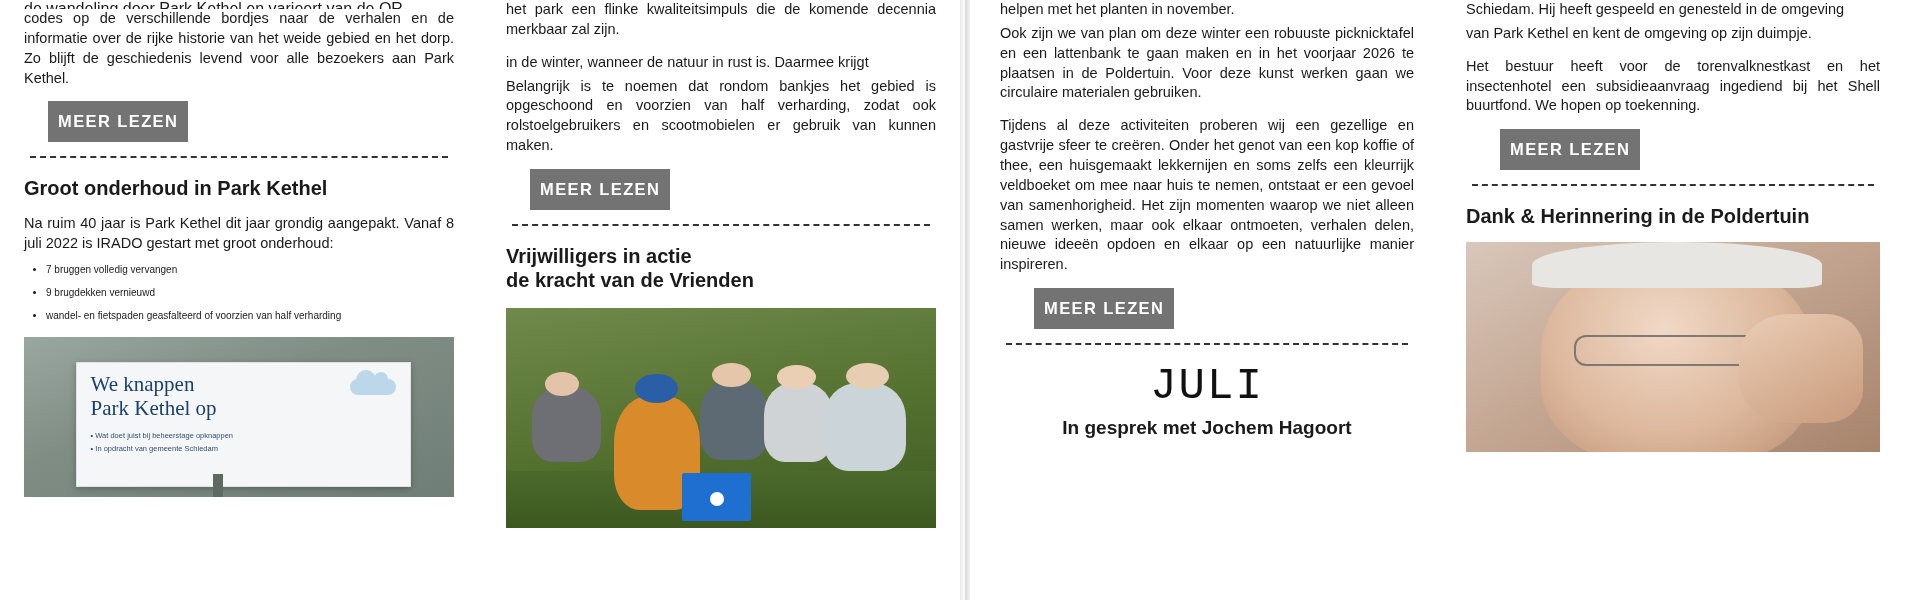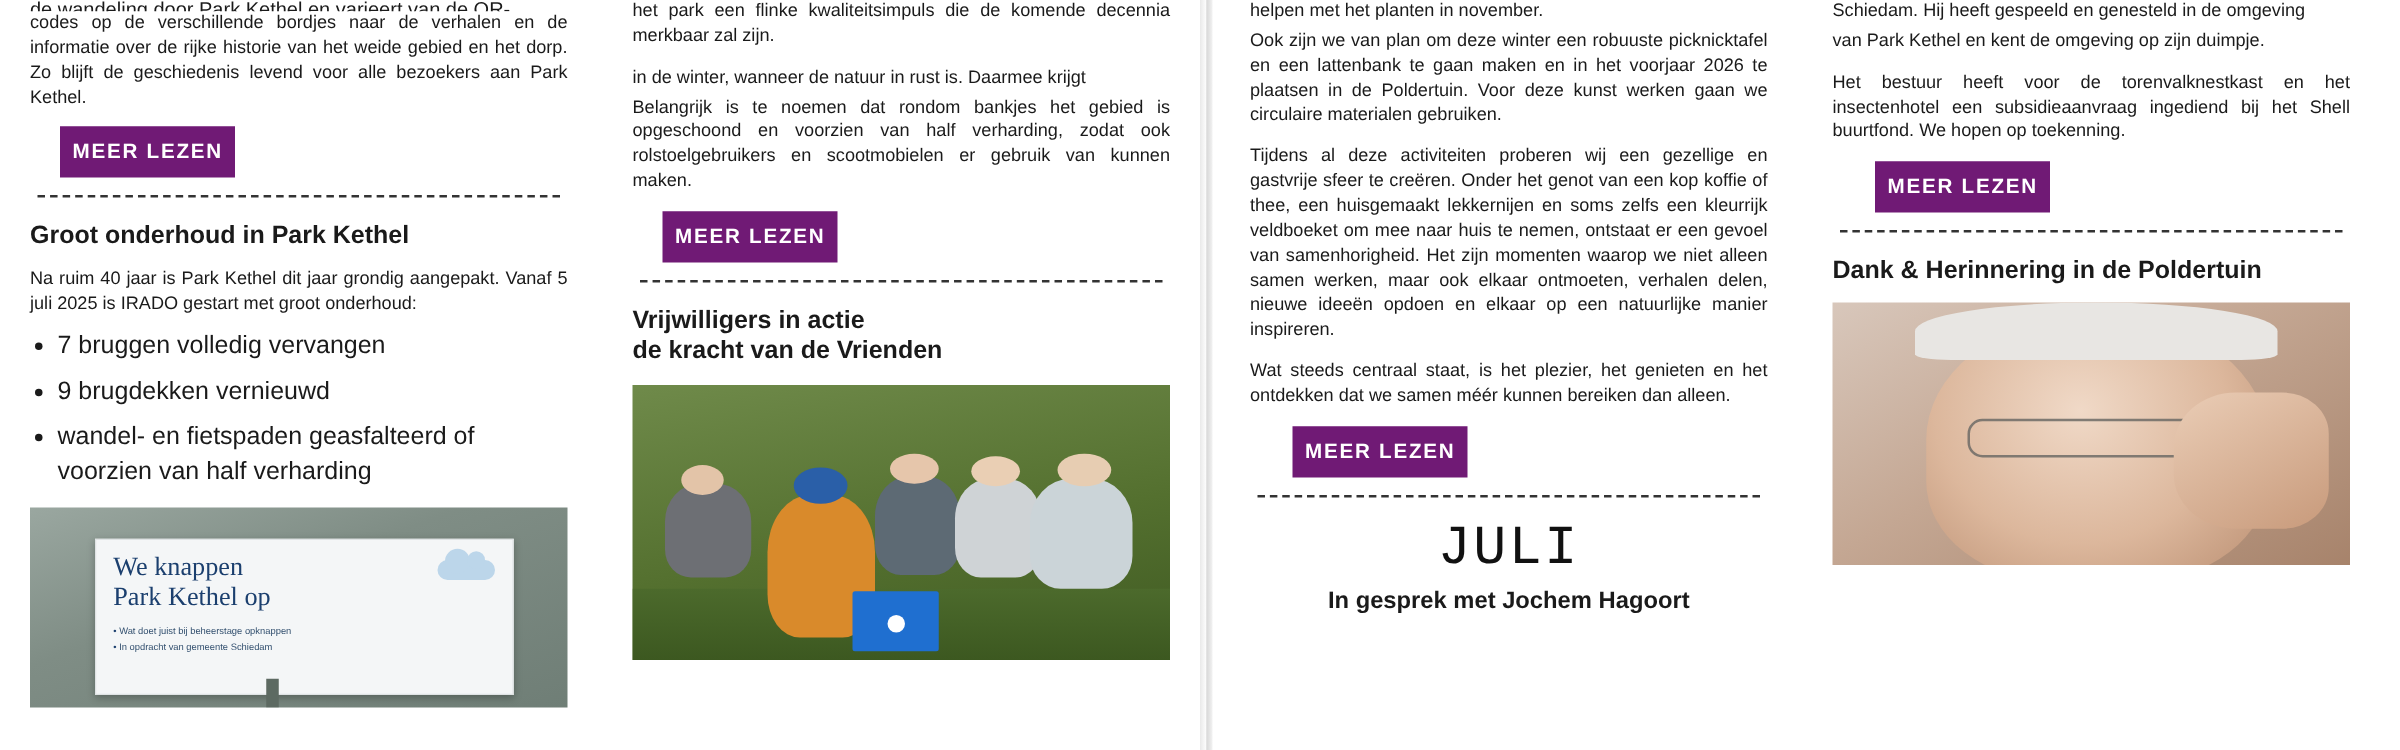--- a/index.html
+++ b/index.html
@@ -68,21 +68,21 @@
     font-size: 20px;
     font-weight: bold;
     text-align: left;
     margin: 18px 0 14px 0;
     line-height: 1.2;
   }
   h2.heading.two-line { margin-bottom: 16px; }
 
   .btn {
     display: block;
-    background: #701a75;
+    background: #737373;
     color: #ffffff;
     font-weight: bold;
     font-size: 16.5px;
     letter-spacing: 1.4px;
     text-align: center;
     padding: 11px 10px 11px 10px;
     margin: 6px 24px 14px 24px;
     border: none;
     cursor: pointer;
     font-family: "Liberation Sans", sans-serif;
@@ -93,21 +93,21 @@
     height: 0;
     border: none;
     border-top: 2.5px dashed #333333;
     margin: 6px 6px 16px 6px;
   }
   .dashed.thin { border-top-width: 2px; }
 
   ul.bullets {
     margin: 6px 0 14px 0;
     padding-left: 22px;
-    font-size: 20px;
+    font-size: 10px;
     line-height: 1.38;
   }
   ul.bullets li { margin-bottom: 9px; }
 
   .photo {
     position: relative;
     width: 100%;
     overflow: hidden;
     background: #8aa35f;
   }
@@ -269,21 +269,21 @@
 
       <div class="col c1">
         <div class="cut-first">
           <span>de wandeling door Park Kethel en varieert van de QR-</span>
         </div>
         <p class="body">codes op de verschillende bordjes  naar de verhalen en de informatie over de rijke historie van het weide gebied en het dorp.
 Zo blijft de geschiedenis levend voor alle bezoekers aan Park Kethel.</p>
         <button class="btn">MEER LEZEN</button>
         <hr class="dashed">
         <h2 class="heading">Groot onderhoud in Park Kethel</h2>
-        <p class="body tight">Na ruim 40 jaar is Park Kethel dit jaar grondig aangepakt. Vanaf 5 juli 2025 is IRADO gestart met groot onderhoud:</p>
+        <p class="body tight">Na ruim 40 jaar is Park Kethel dit jaar grondig aangepakt. Vanaf 8 juli 2022 is IRADO gestart met groot onderhoud:</p>
         <ul class="bullets">
           <li>7 bruggen volledig vervangen</li>
           <li>9 brugdekken vernieuwd</li>
           <li>wandel- en fietspaden geasfalteerd of voorzien van half verharding</li>
         </ul>
         <div class="photo sign">
           <div class="sign-board">
             <div class="cloud"></div>
             <div class="sign-title">We knappen<br>Park Kethel op</div>
             <div class="sign-sub">
@@ -328,21 +328,20 @@
     <div class="gutter"></div>
 
     <div class="page-half right">
 
       <div class="col c3">
         <p class="body" style="margin-bottom:4px">
           <span>helpen met het planten in november.</span>
         </p>
         <p class="body">Ook zijn we van plan om deze winter een robuuste picknicktafel en een lattenbank te gaan maken en in het voorjaar 2026 te plaatsen in de Poldertuin. Voor deze kunst werken gaan we circulaire materialen gebruiken.</p>
         <p class="body">Tijdens al deze activiteiten proberen wij een gezellige en gastvrije sfeer te creëren. Onder het genot van een kop koffie of thee, een huisgemaakt lekkernijen en soms zelfs een kleurrijk veldboeket om mee naar huis te nemen, ontstaat er een gevoel van samenhorigheid. Het zijn momenten waarop we niet alleen samen werken, maar ook elkaar ontmoeten, verhalen delen, nieuwe ideeën opdoen en elkaar op een natuurlijke manier inspireren.</p>
-        <p class="body">Wat steeds centraal staat, is het plezier, het genieten  en het ontdekken dat we samen méér kunnen bereiken dan alleen.</p>
         <button class="btn narrow">MEER LEZEN</button>
         <hr class="dashed thin">
         <div class="month-title">JULI</div>
         <div class="subheading">In gesprek met Jochem Hagoort</div>
       </div>
 
       <div class="col c4">
         <p class="body" style="margin-bottom:4px">
           <span>Schiedam. Hij heeft gespeeld en genesteld in de omgeving</span>
         </p>

